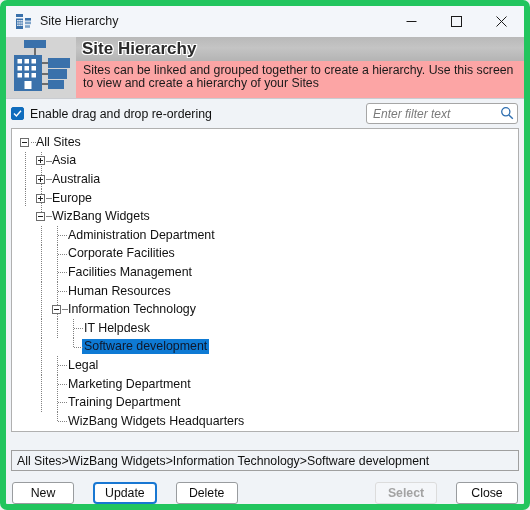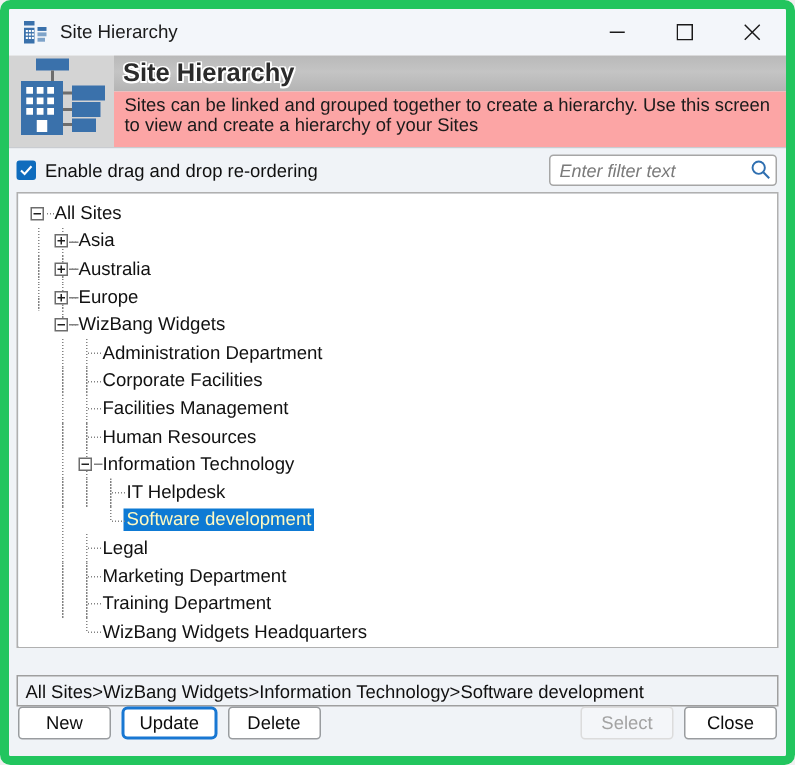--- a/index.html
+++ b/index.html
@@ -187,21 +187,21 @@
     content: ""; position: absolute; left: 1px; top: 3px;
     width: 5px; height: 1px; background: #202020;
   }
   .expander.plus::after {
     content: ""; position: absolute; left: 3px; top: 1px;
     width: 1px; height: 5px; background: #202020;
   }
   .label { padding: 0 2px; line-height: 15px; }
   .node.selected .label {
     background: #0e7ad4;
-    color: #fef9c3;
+    color: #0f172a;
   }
 
   
   #pathbar {
     flex: 0 0 auto;
     margin: 4px 5px 0 5px;
     height: 21px;
     background: #f0f3f7;
     border: 1px solid #9f9f9f;
     display: flex; align-items: center;
@@ -210,23 +210,23 @@
     color: #101010;
     white-space: nowrap;
     overflow: hidden;
   }
 
   
   #buttonbar {
     flex: 0 0 auto;
     height: 33px;
     display: flex;
-    align-items: flex-start;
+    align-items: flex-end;
     padding: 0 6px;
-    gap: 7px;
+    gap: 19px;
   }
   .btn {
     height: 22px;
     min-width: 62px;
     background: #ffffff;
     border: 1px solid #999c9f;
     border-radius: 3px;
     font-family: "Liberation Sans", sans-serif;
     font-size: 12.3px;
     color: #0d0d0d;
@@ -235,20 +235,21 @@
     cursor: default;
   }
   .btn.focused {
     border: 2px solid #1877d2;
     border-radius: 4px;
   }
   .btn.disabled {
     color: #a3a3a3;
     border-color: #dcdcdc;
     background: #f4f6f9;
+    font-weight: bold;
   }
   .spacer { flex: 1 1 auto; }
 </style>
 </head>
 <body>
 
 <div id="window">
 
   <div id="titlebar">
     <span id="titlebar-icon">

